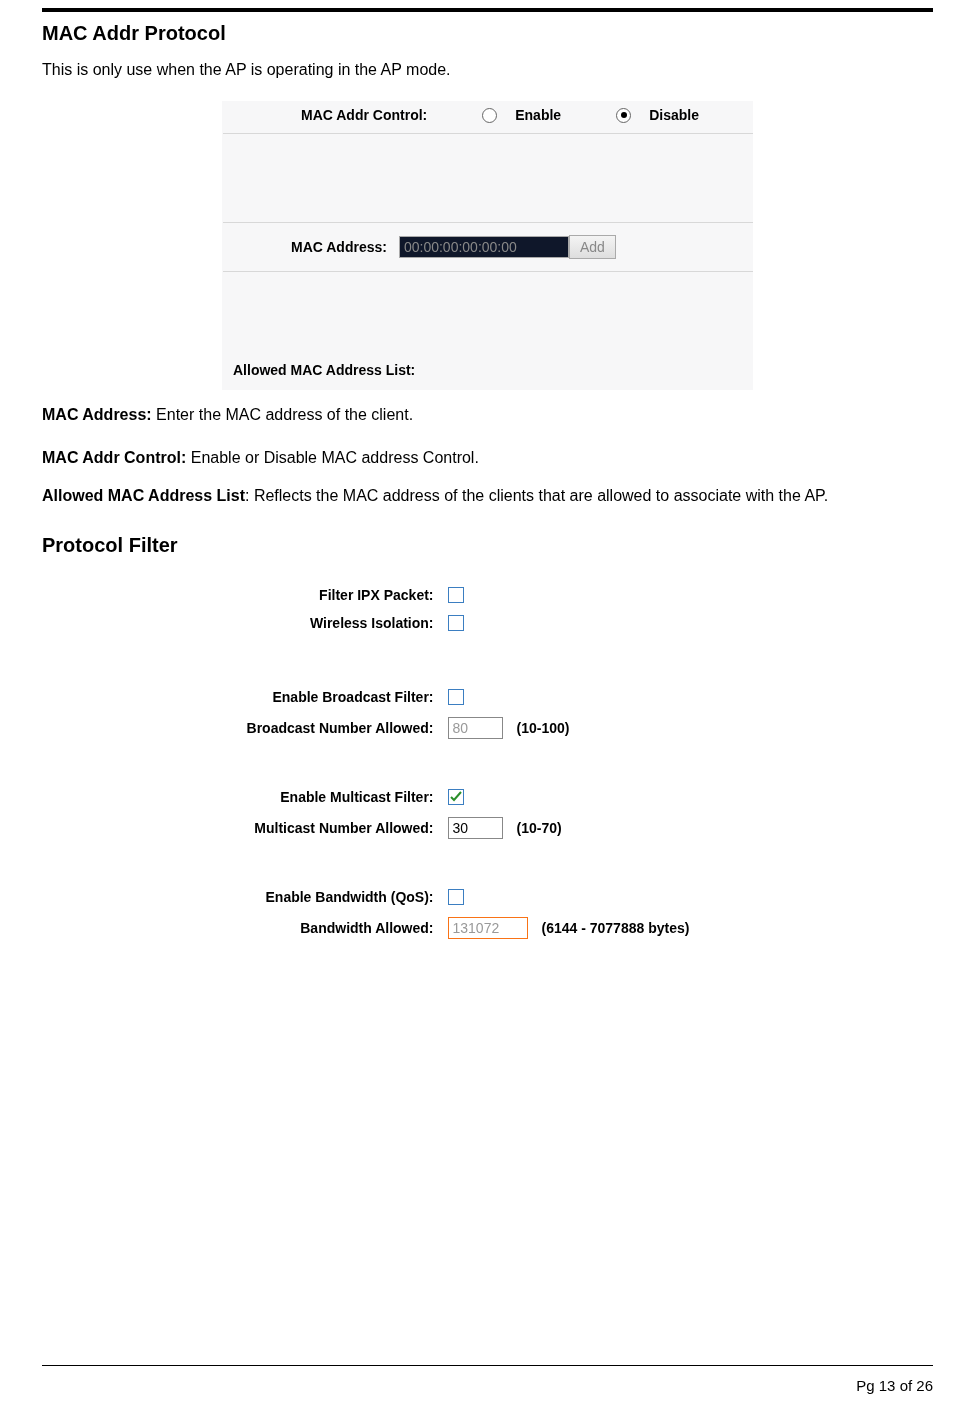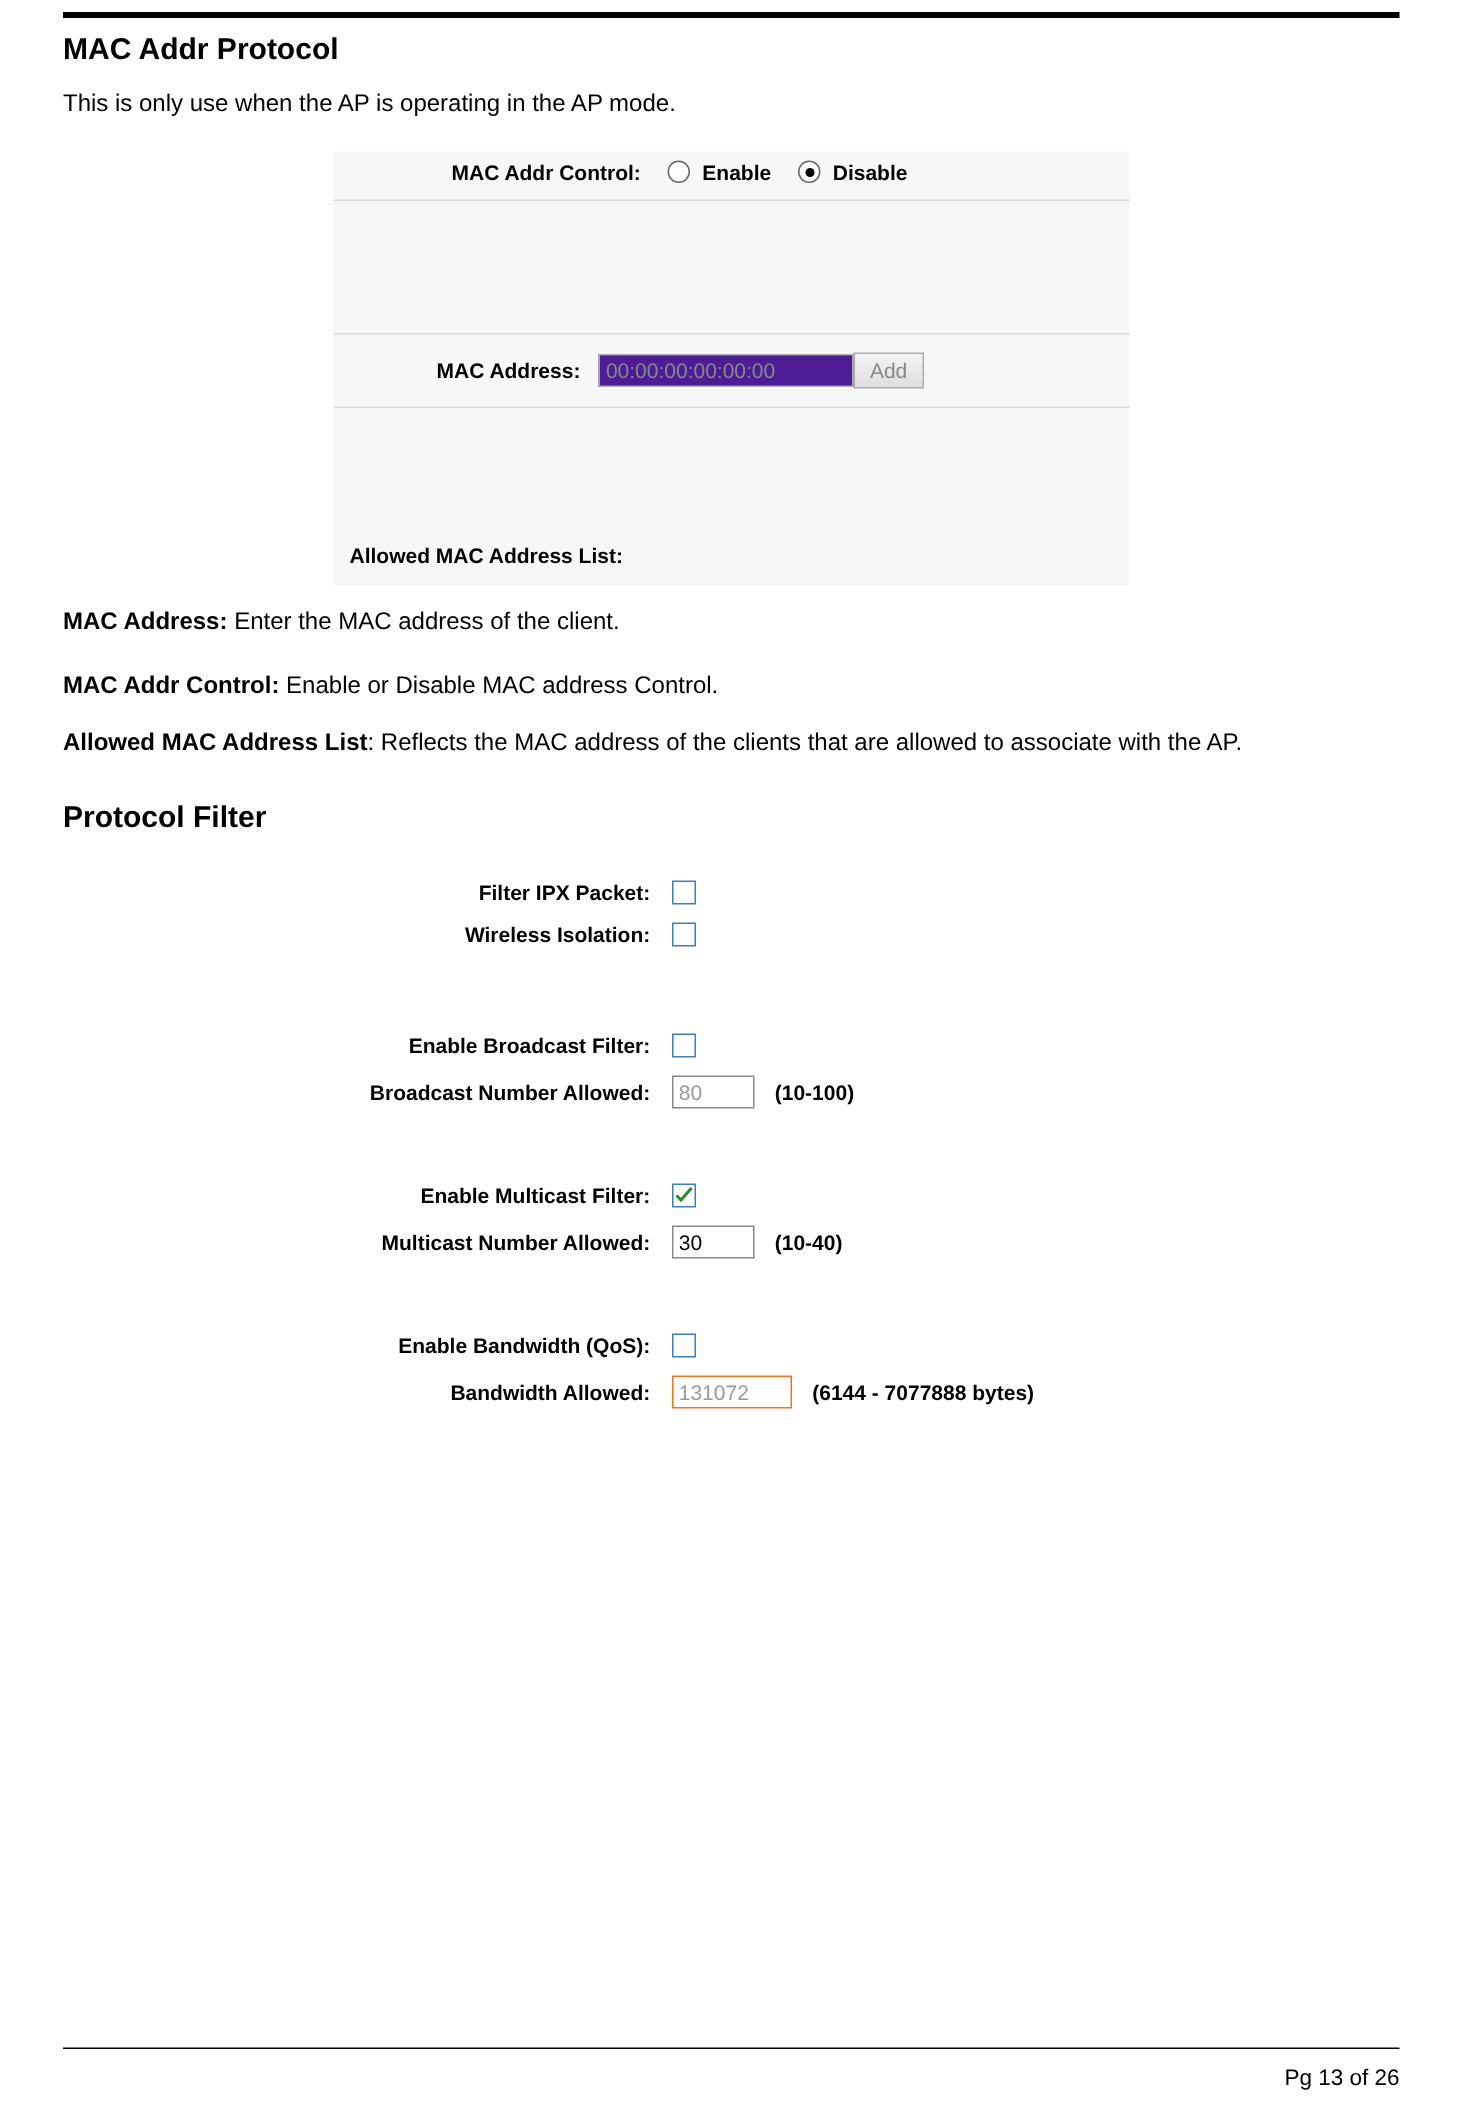--- a/index.html
+++ b/index.html
@@ -48,21 +48,21 @@
   .mac-row {
     display: flex;
     align-items: center;
     padding: 6px 8px 10px 8px;
     border-bottom: 1px solid #d8d8d8;
     font-family: Tahoma, Verdana, sans-serif;
     font-size: 14px;
   }
   .mac-row .lbl { font-weight: 700; margin-right: 18px; white-space: nowrap; }
   .mac-row .group { display: flex; align-items: center; gap: 18px; }
-  .radio { display: inline-flex; align-items: center; gap: 8px; }
+  .radio { display: inline-flex; align-items: flex-end; gap: 18px; margin-left: 37px; }
   .radio .r {
     width: 13px; height: 13px; border-radius: 50%;
     border: 1px solid #666; background: #fff;
     display: inline-flex; align-items: center; justify-content: center;
   }
   .radio .r.checked::after {
     content: ""; width: 6px; height: 6px; border-radius: 50%; background: #000;
   }
   .radio .txt { font-weight: 700; }
   .mac-spacer {
@@ -76,21 +76,21 @@
     border-bottom: 1px solid #d8d8d8;
     font-family: Tahoma, Verdana, sans-serif;
     font-size: 14px;
   }
   .mac-input-row .lbl { font-weight: 700; margin-right: 12px; margin-left: 60px; }
   .text-input {
     font-family: Tahoma, Verdana, sans-serif;
     font-size: 14px;
     color: #888;
     border: 1px solid #aaa;
-    background: #4c1d95;
+    background: #0f172a;
     padding: 2px 4px;
     width: 170px;
     height: 22px;
     box-sizing: border-box;
   }
   .btn {
     font-family: Tahoma, Verdana, sans-serif;
     font-size: 14px;
     color: #888;
     border: 1px solid #aaa;
@@ -258,21 +258,21 @@
           <div class="plbl">Enable Multicast Filter:</div>
           <span class="chk checked">
             <svg viewBox="0 0 12 12">
                 <path d="M1 6 L4 9 L11 1" stroke="#2a8f2a" stroke-width="2" fill="none"></path>
               </svg>
           </span>
         </div>
         <div class="pf-item">
           <div class="plbl">Multicast Number Allowed:</div>
           <input class="small-input" style="color: rgb(0, 0, 0);" value="30">
-          <span class="hint">(10-40)</span>
+          <span class="hint">(10-70)</span>
         </div>
       </div>
 
       <div class="group-gap" style="height:22px"></div>
 
       <div class="pf-group">
         <div class="pf-item">
           <div class="plbl">Enable Bandwidth (QoS):</div>
           <span class="chk">
             

